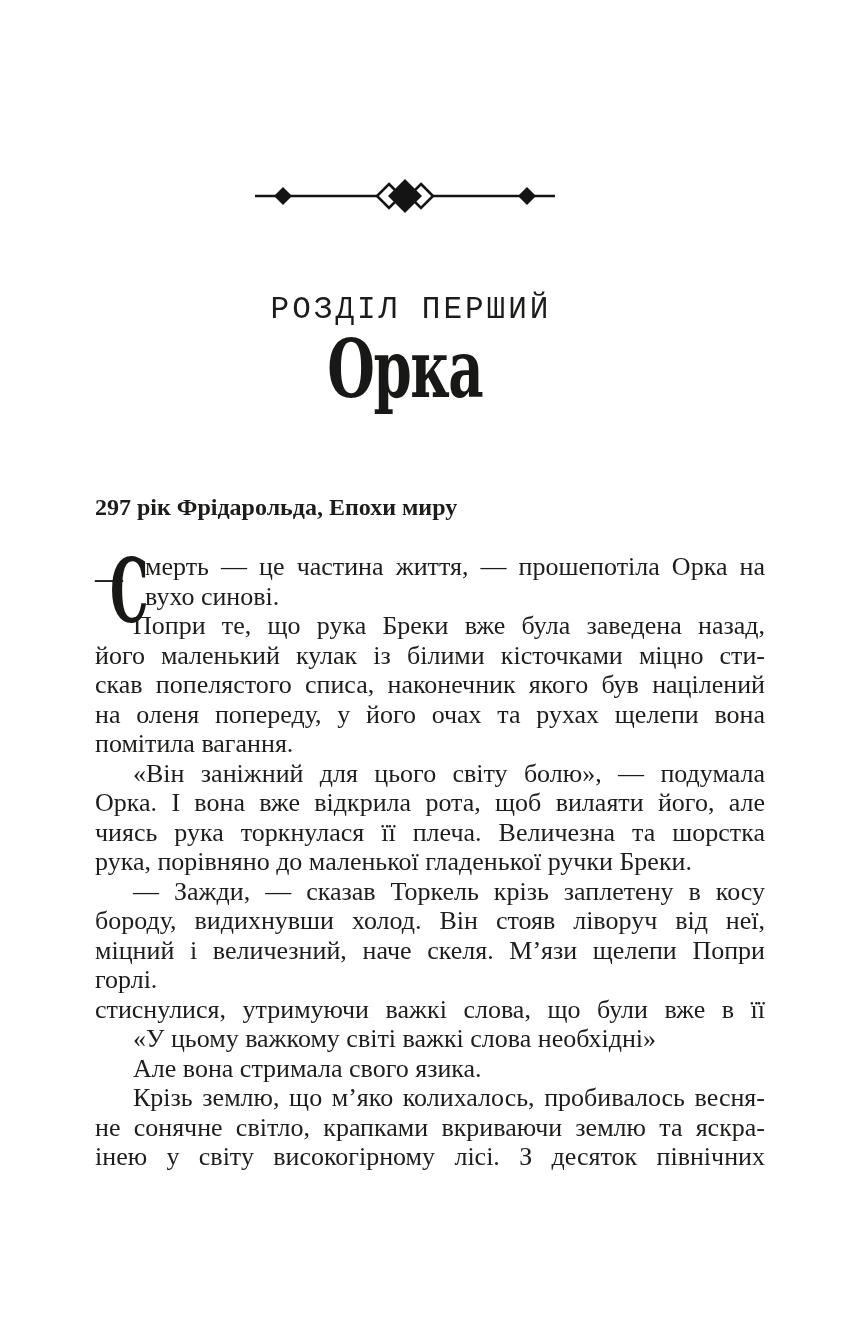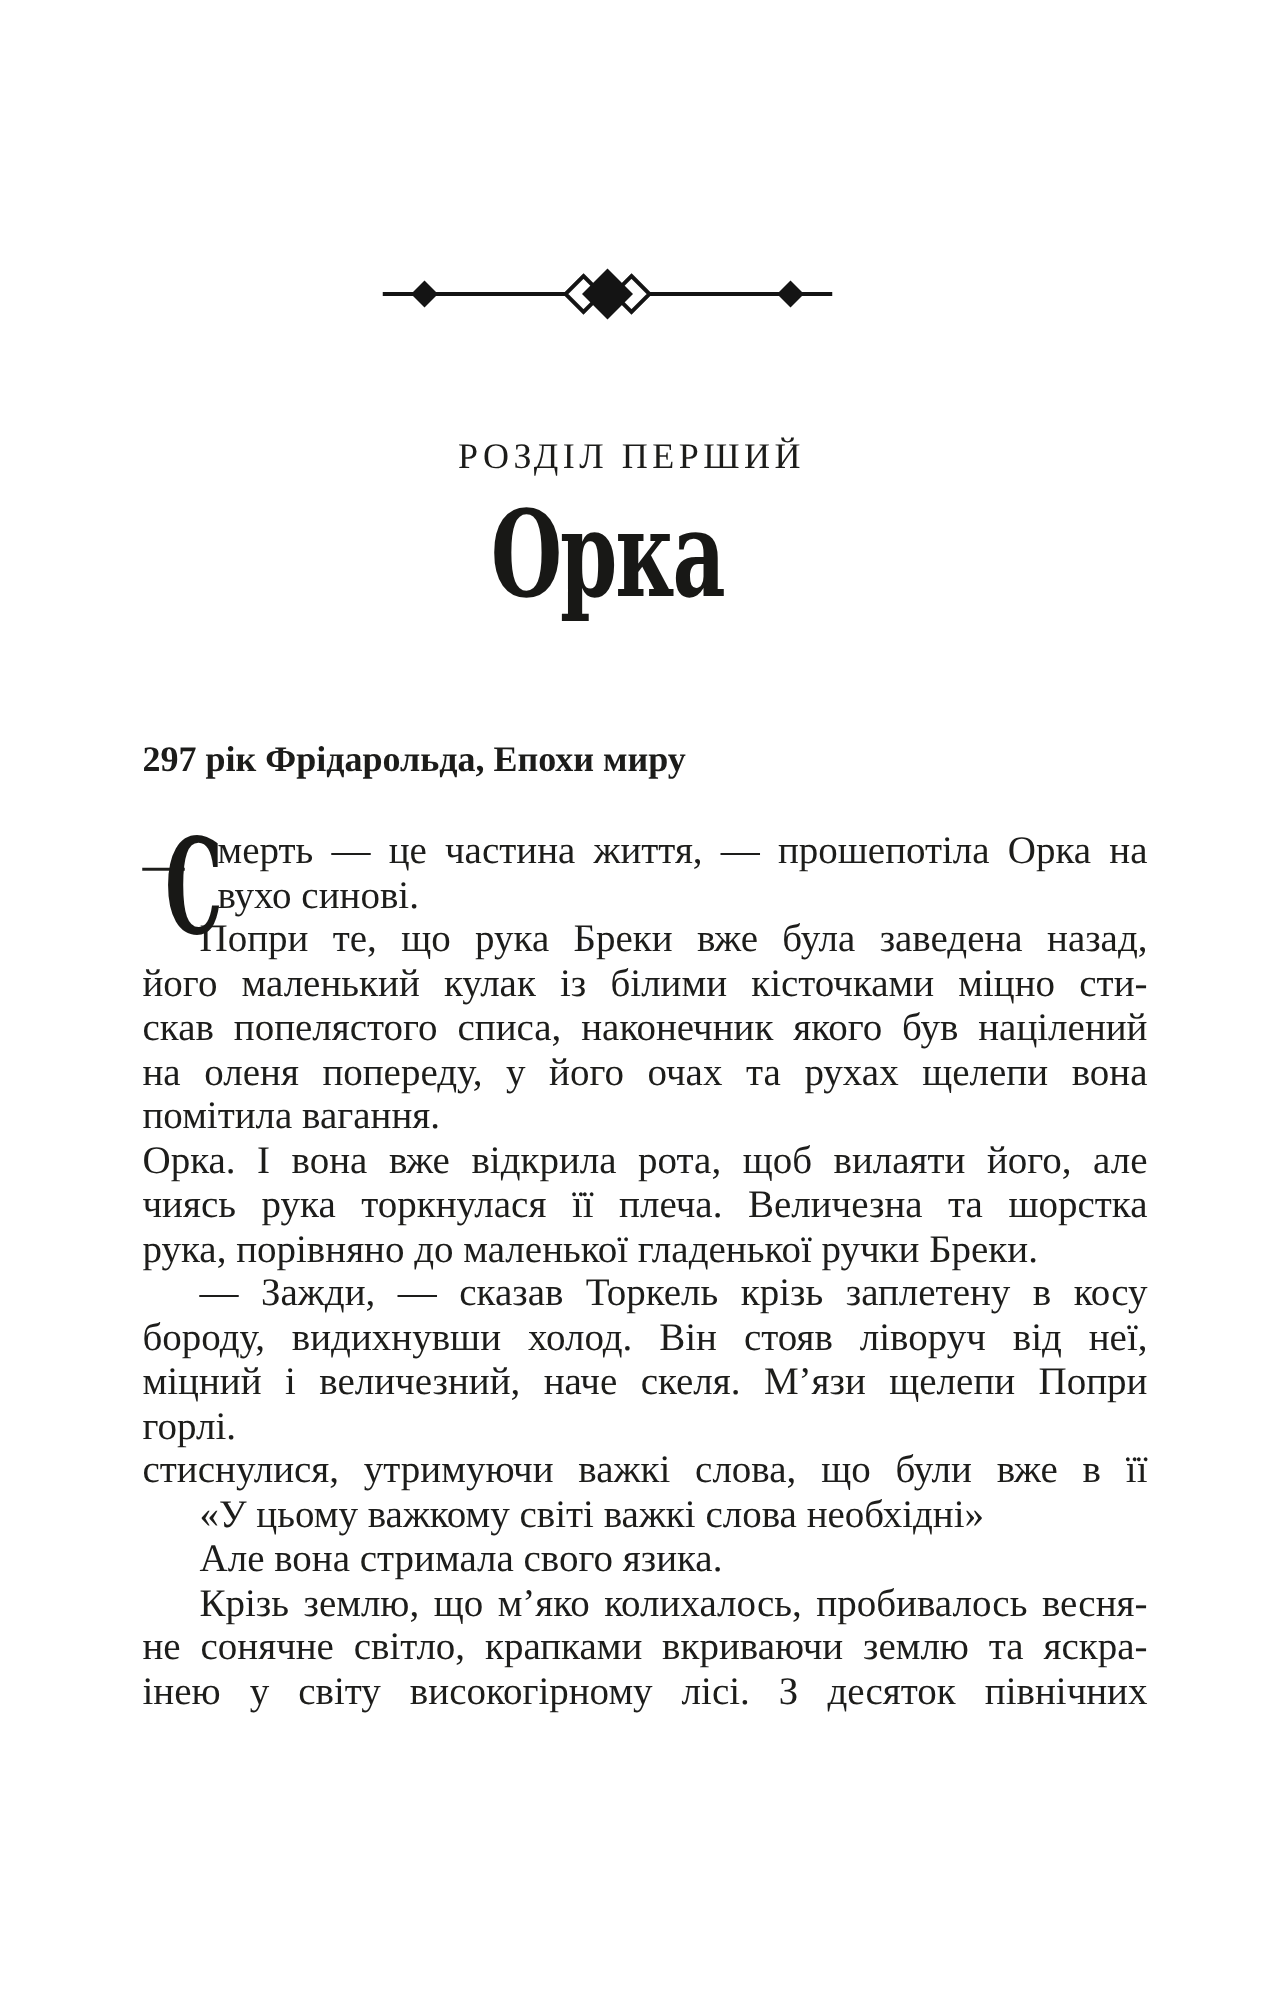--- a/index.html
+++ b/index.html
@@ -12,24 +12,25 @@
   }
   .page { position: relative; width: 857px; height: 1329px; background: #ffffff; }
 
   .header-col {
     position: absolute; left: 70px; top: 0; width: 670px;
     text-align: center;
   }
   .ornament-wrap { position: absolute; top: 178px; left: 0; width: 100%; text-align: center; }
 
   .kicker {
-    position: absolute; top: 292px; left: 16px; width: 100%;
-    font-size: 24px; letter-spacing: 3px;
+    position: absolute; top: 292px; left: 6px; width: 100%;
+    font-size: 31px; letter-spacing: 3px;
     color: #1c1c1a;
     white-space: nowrap;
+    font-family: Liberation Mono, monospace;
   }
 
   .chapter-title-wrap { position: absolute; top: 330px; left: 0; width: 100%; text-align: center; }
   .chapter-title {
     display: inline-block;
     font-family: "DejaVu Serif", serif;
     font-weight: bold;
     font-size: 76px;
     line-height: 1;
     color: #181816;
@@ -104,20 +105,21 @@
         <div class="line ll">вухо синові.</div>
       </div>
       <div class="para">
         <div class="line jl first">Попри те, що рука Бреки вже була заведена назад,</div>
         <div class="line jl">його маленький кулак із білими кісточками міцно сти-</div>
         <div class="line jl">скав попелястого списа, наконечник якого був націлений</div>
         <div class="line jl">на оленя попереду, у його очах та рухах щелепи вона</div>
         <div class="line ll">помітила вагання.</div>
       </div>
       <div class="para">
+        <div class="line jl first">«Він заніжний для цього світу болю», — подумала</div>
         <div class="line jl">Орка. І вона вже відкрила рота, щоб вилаяти його, але</div>
         <div class="line jl">чиясь рука торкнулася її плеча. Величезна та шорстка</div>
         <div class="line ll">рука, порівняно до маленької гладенької ручки Бреки.</div>
       </div>
       <div class="para">
         <div class="line jl first">— Зажди, — сказав Торкель крізь заплетену в косу</div>
         <div class="line jl">бороду, видихнувши холод. Він стояв ліворуч від неї,</div>
         <div class="line jl">міцний і величезний, наче скеля. М’язи щелепи Попри</div>
         <div class="line ll">горлі.</div>
         <div class="line jl">стиснулися, утримуючи важкі слова, що були вже в її</div>

